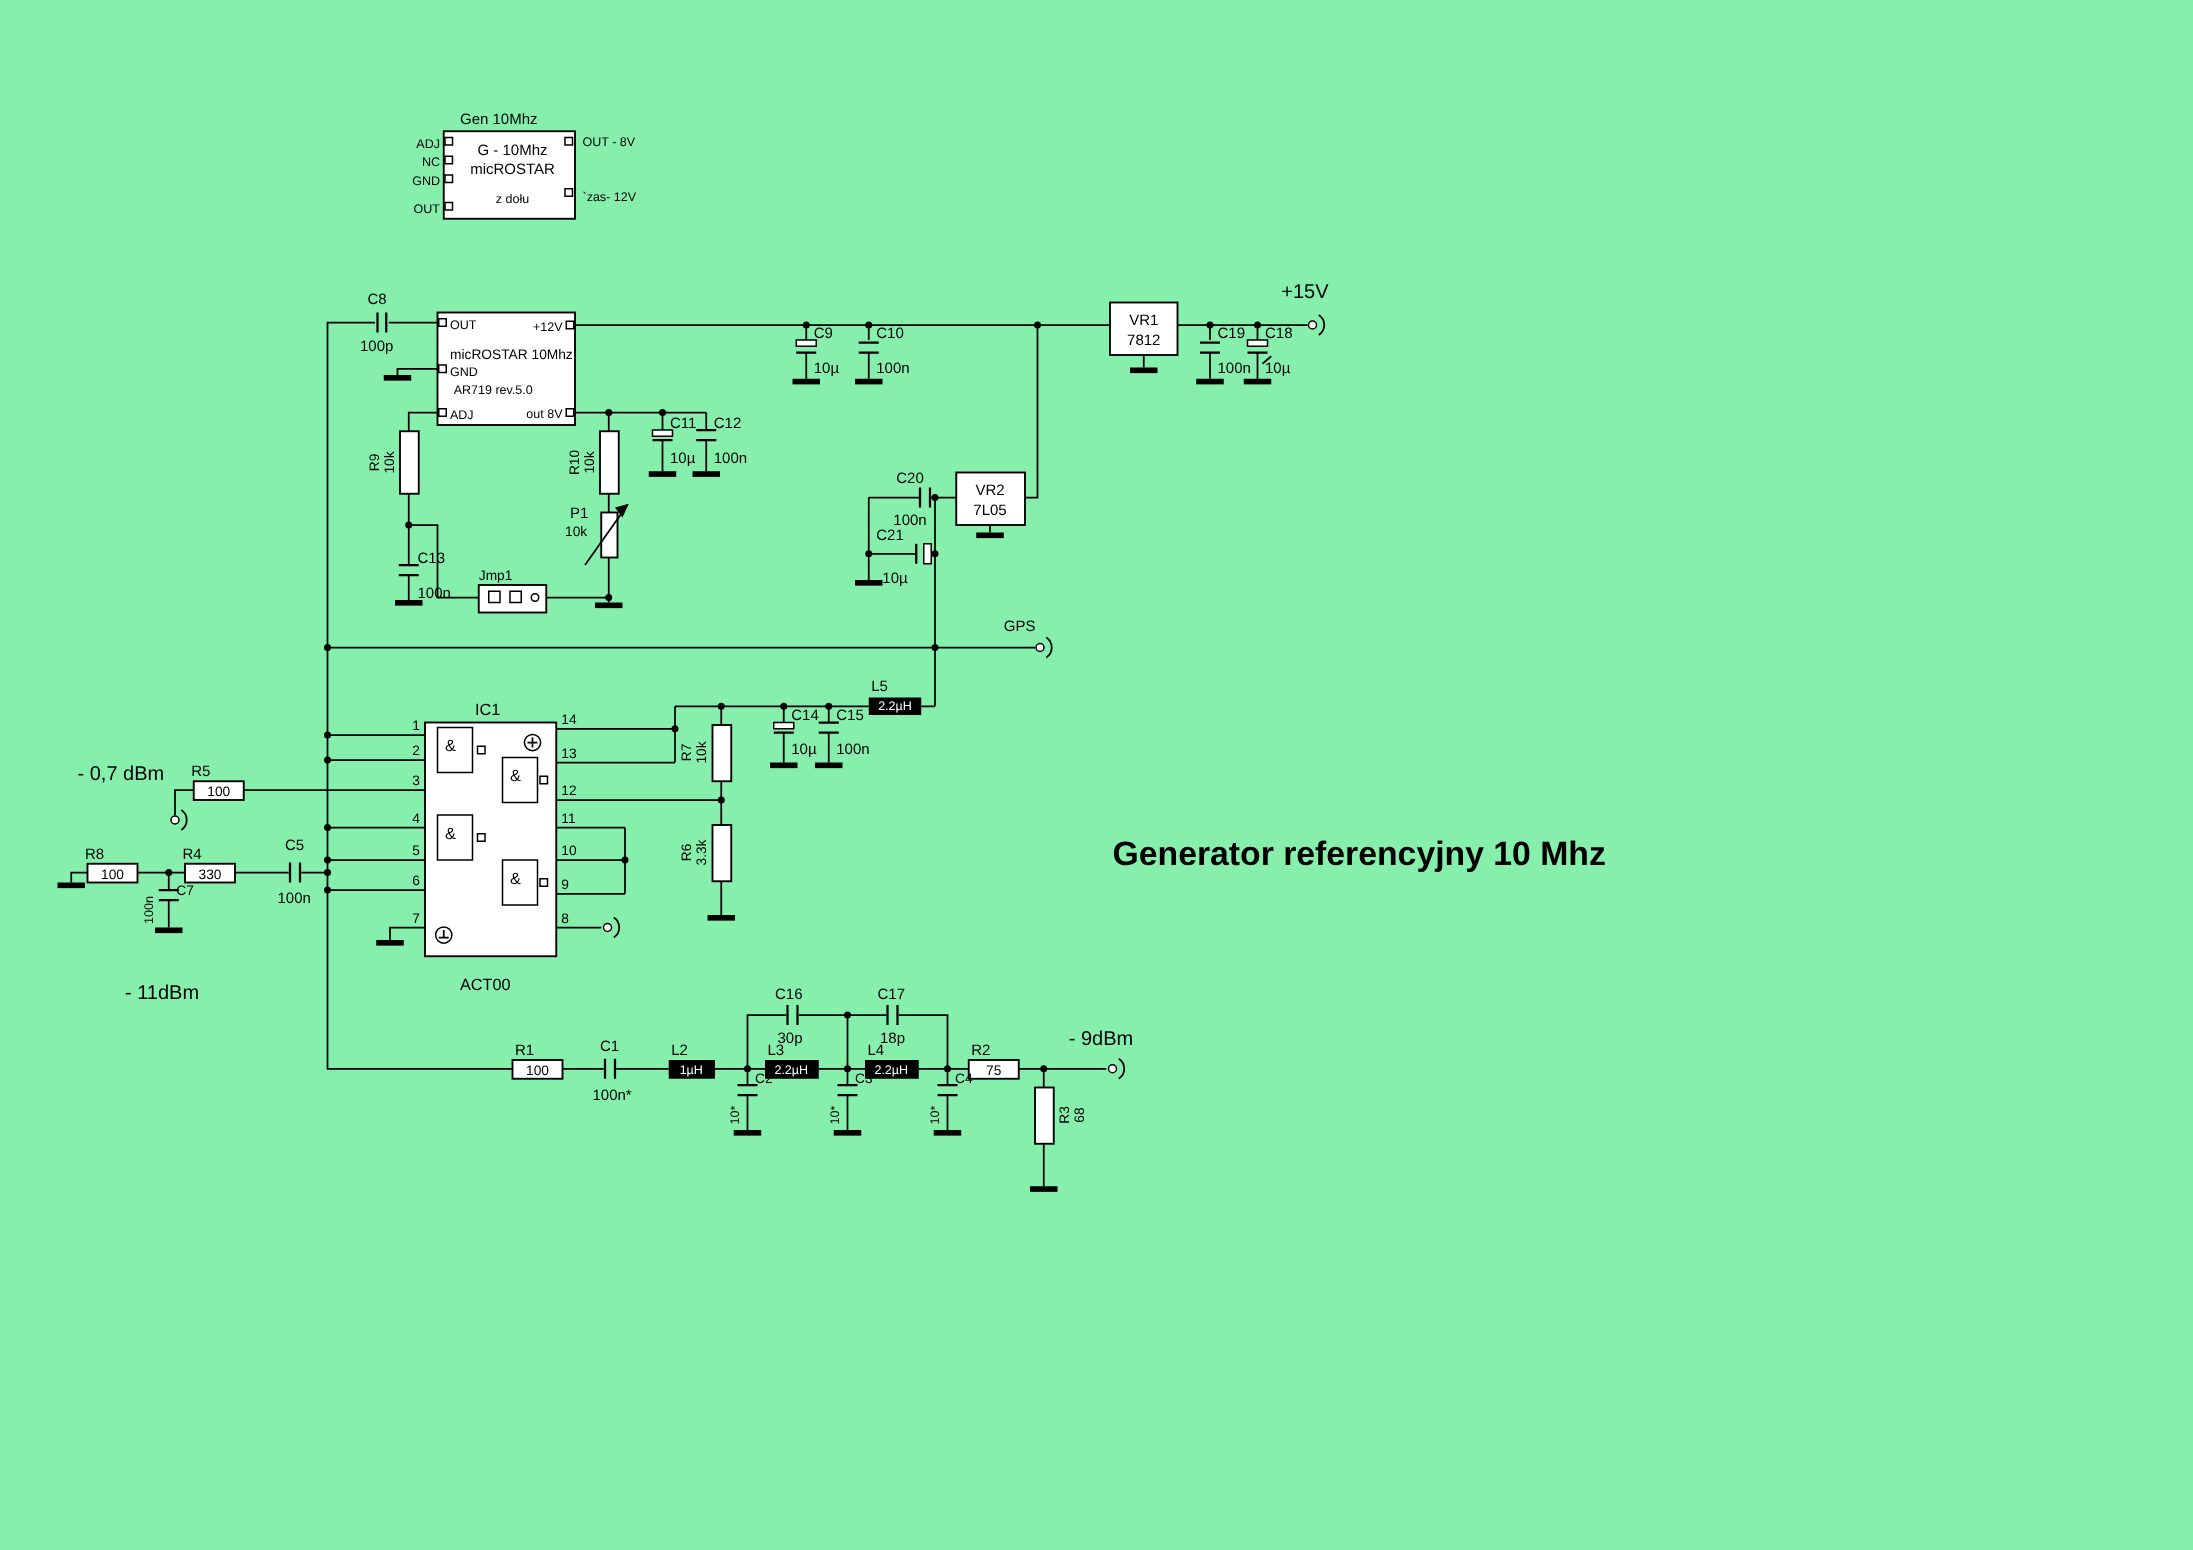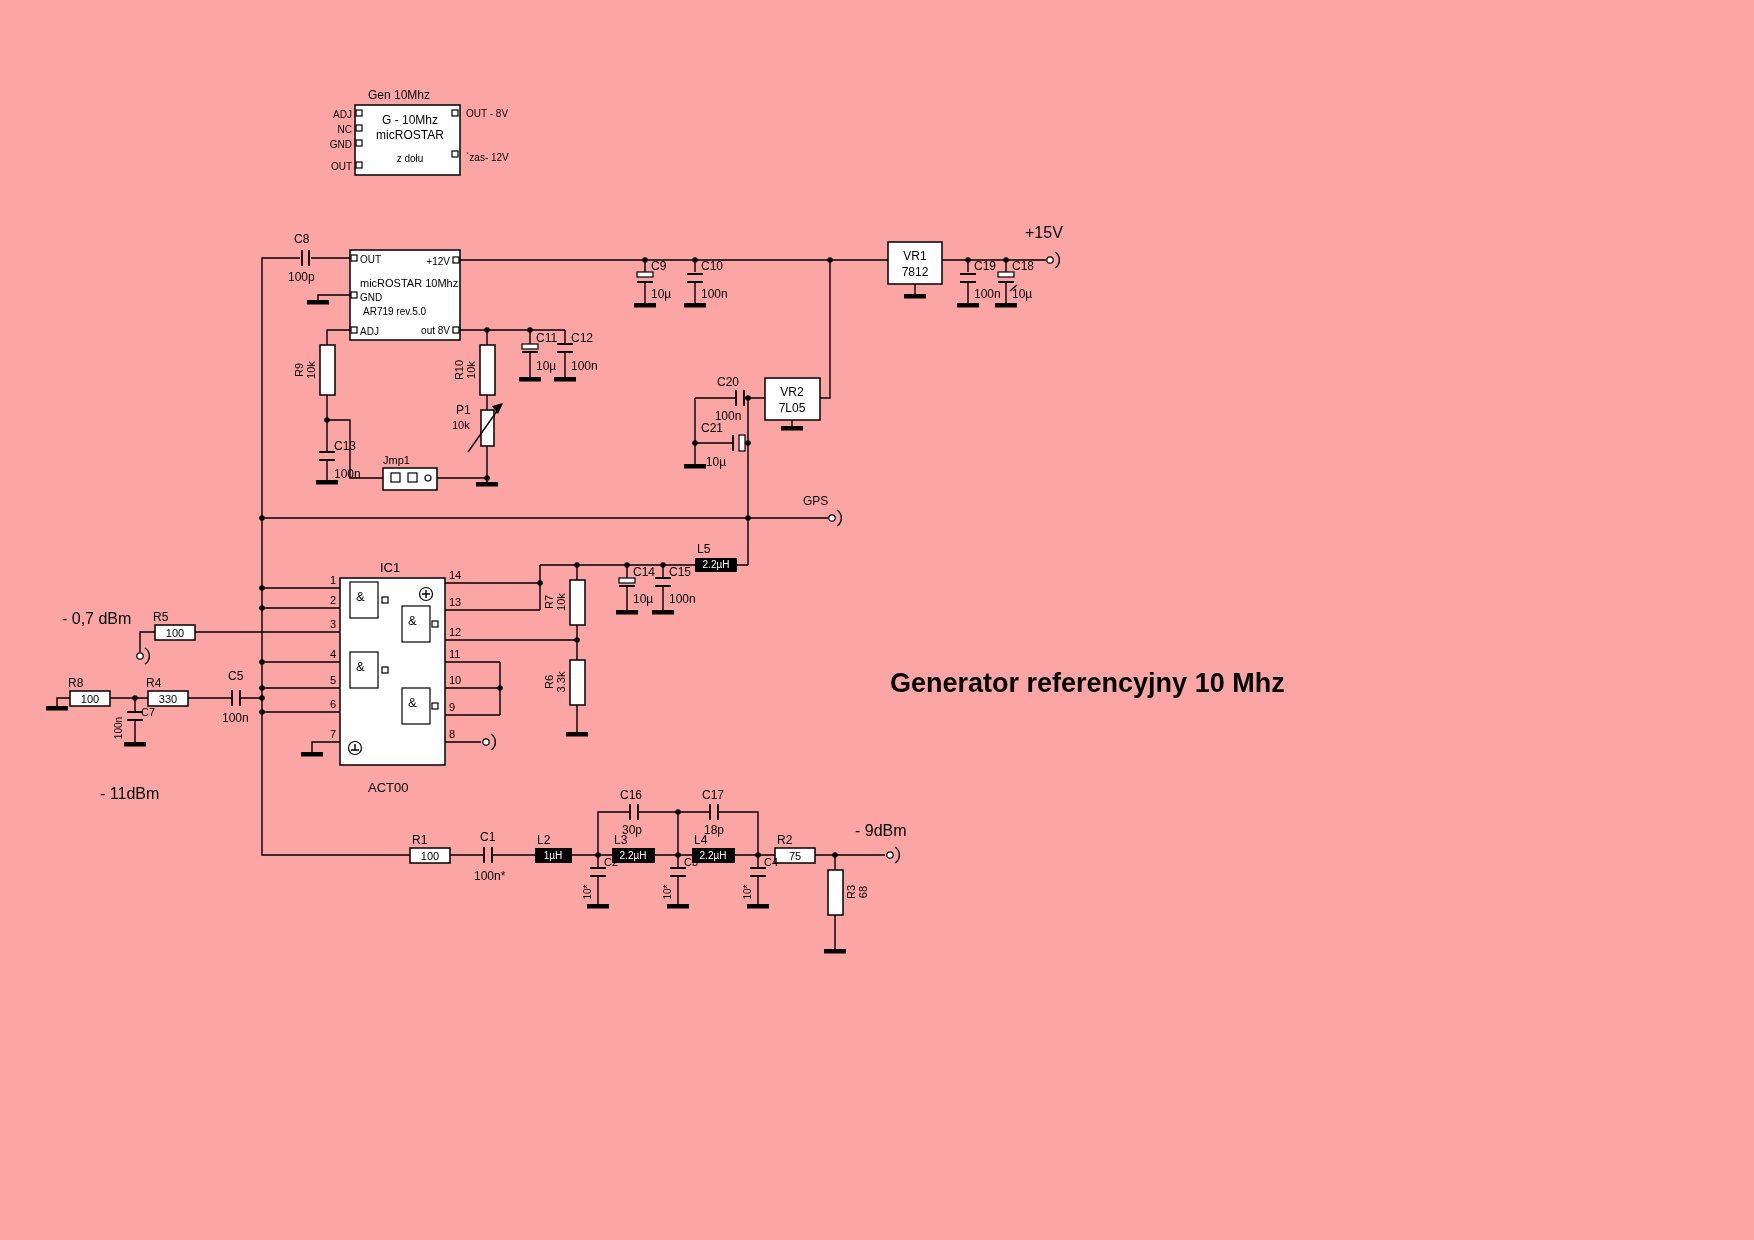--- a/index.html
+++ b/index.html
@@ -1,16 +1,16 @@
 <!DOCTYPE html>
 <html><head>
 <meta charset="utf-8">
 <style>
   html,body{margin:0;padding:0;background:#fff;}
-  .stage{width:1754px;height:1240px;background:#fca5a5;position:relative;}
+  .stage{width:1754px;height:1240px;background:#86efac;position:relative;}
   svg{display:block;}
   svg text{font-family:"Liberation Sans","DejaVu Sans",sans-serif;fill:#000;}
   .w{fill:none;stroke:#000;stroke-width:1.4;}
   .p{fill:none;stroke:#000;stroke-width:1.8;}
   .box{fill:#fff;stroke:#000;stroke-width:1.5;}
   .thin{fill:#fff;stroke:#000;stroke-width:1.2;}
   .blk{fill:#000;stroke:none;}.t10{font-size:10px;}.t11{font-size:11px;}.t12{font-size:12px;}
   .t13{font-size:13px;}.t16{font-size:16px;}
   .title{font-size:27px;font-weight:bold;}
   .tw{fill:#fff;font-size:10px;}

